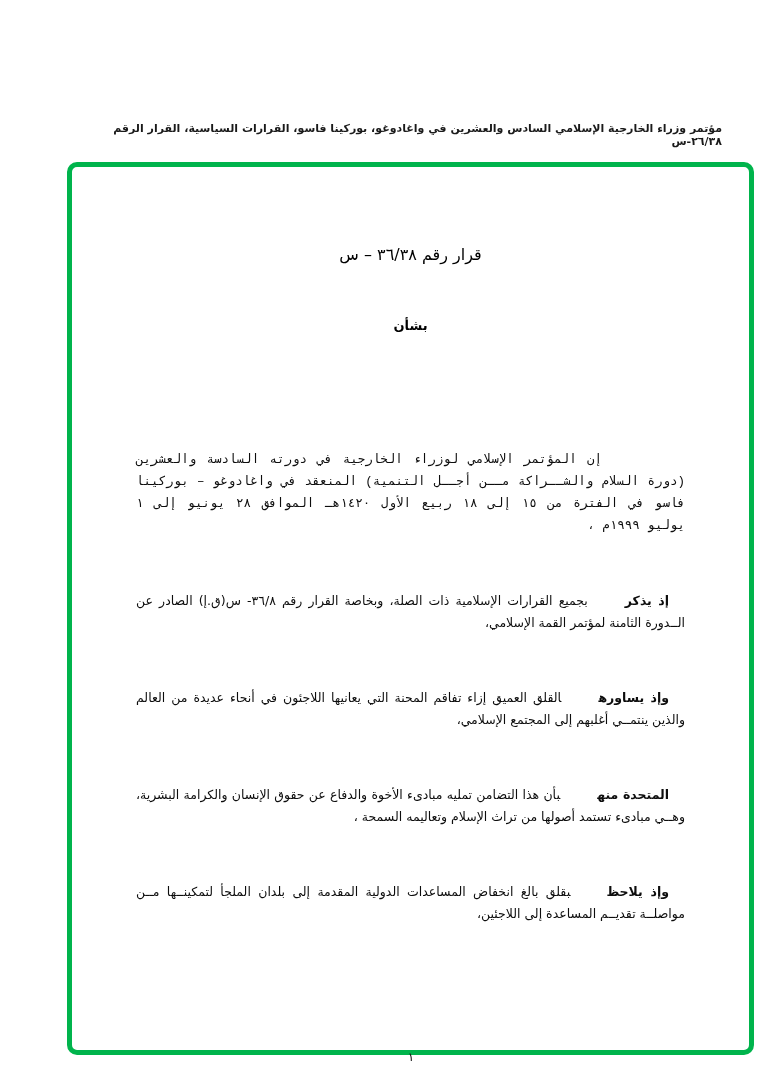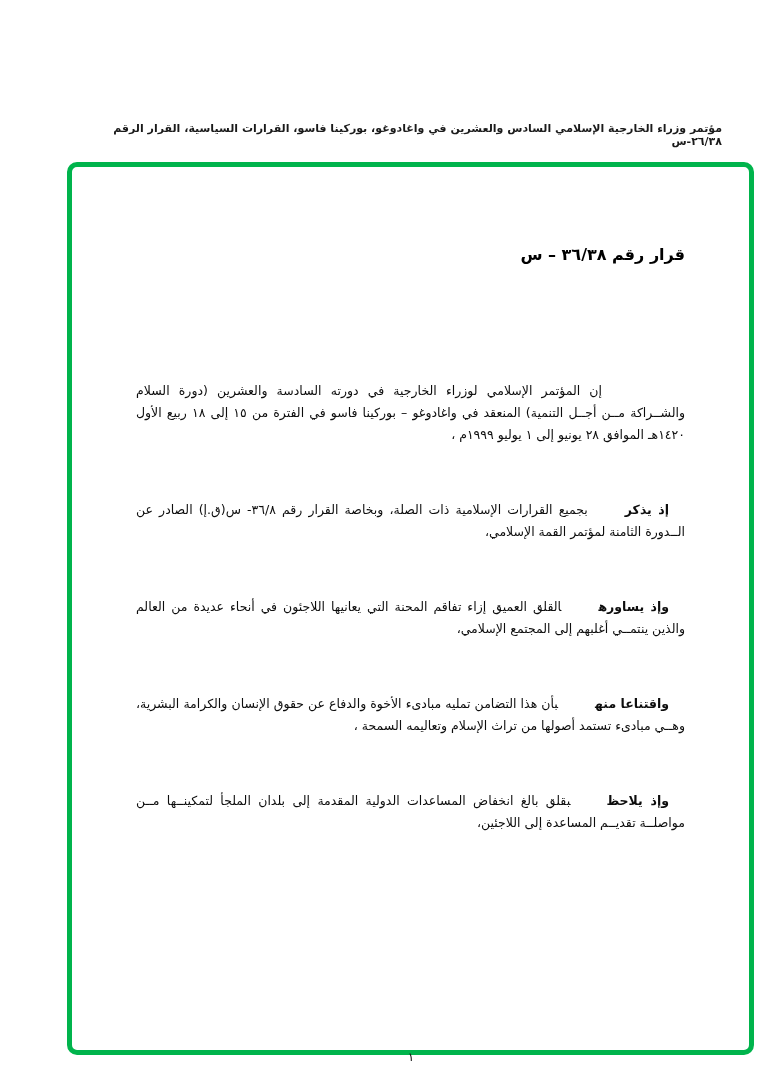--- a/index.html
+++ b/index.html
@@ -45,46 +45,45 @@
     border: 5px solid var(--border-green, #00b44c);
     border-radius: 10px;
     background: #fff;
     padding: 46px 32px 0 32px;
   }
   .title-block {
     text-align: center;
     margin-bottom: 42px;
   }
   .title-line1 {
-    font-weight: bold;
+    font-weight: normal;
     font-size: 16px;
     color: #000;
-    margin-bottom: 10px;
-    text-align: right;
+    margin-bottom: 22px;
   }
   .title-line2 {
     font-weight: bold;
     font-size: 13px;
     color: #000;
     margin-bottom: 10px;
   }
   .title-line3 {
     font-weight: bold;
     font-size: 16px;
     color: #000;
   }
   .body-text { }
   .para {
     font-size: 12.5px;
     line-height: 22px;
     text-align: justify;
     color: #0d0d0d;
     margin-bottom: 21px;
   }
-  .para.indent { text-indent: 30px; }
+  .para.indent { text-indent: 30px; font-family: Liberation Mono, monospace; }
   .para .lead {
     font-weight: bold;
     margin-inline-end: 5px;
   }
   .page-number {
     position: absolute;
     bottom: 30px;
     left: 0;
     right: 0;
     text-align: center;
@@ -99,39 +98,40 @@
 
   <div class="header">
     <div class="header-line1">مؤتمر وزراء الخارجية الإسلامي السادس والعشرين في واغادوغو، بوركينا فاسو، القرارات السياسية، القرار الرقم ٢٦/٣٨-س</div>
     <div class="header-line2">المصدر: "منظمة المؤتمر الإسلامي، جدة"</div>
   </div>
 
   <div class="green-box">
 
     <div class="title-block">
       <div class="title-line1">قرار رقم ٣٦/٣٨ – س</div>
+      <div class="title-line2">بشأن</div>
     </div>
 
     <div class="body-text">
 
       <p class="para indent">
         <span class="lead"></span><span>إن المؤتمر الإسلامي لوزراء الخارجية في دورته السادسة والعشرين (دورة السلام والشــراكة مــن أجــل التنمية) المنعقد في واغادوغو – بوركينا فاسو في الفترة من ١٥ إلى ١٨ ربيع الأول ١٤٢٠هـ الموافق ٢٨ يونيو إلى ١ يوليو ١٩٩٩م ،</span>
       </p>
 
       <p class="para">
         <span class="lead">إذ يذكر</span><span>بجميع القرارات الإسلامية ذات الصلة، وبخاصة القرار رقم ٣٦/٨- س(ق.إ) الصادر عن الــدورة الثامنة لمؤتمر القمة الإسلامي،</span>
       </p>
 
       <p class="para">
         <span class="lead">وإذ يساوره</span><span>القلق العميق إزاء تفاقم المحنة التي يعانيها اللاجئون في أنحاء عديدة من العالم والذين ينتمــي أغلبهم إلى المجتمع الإسلامي،</span>
       </p>
 
 
       <p class="para">
-        <span class="lead">واقتناعا منه</span><span>بأن هذا التضامن تمليه مبادىء الأخوة والدفاع عن حقوق الإنسان والكرامة البشرية، وهــي مبادىء تستمد أصولها من تراث الإسلام وتعاليمه السمحة ،</span>
+        <span class="lead">المتحدة منه</span><span>بأن هذا التضامن تمليه مبادىء الأخوة والدفاع عن حقوق الإنسان والكرامة البشرية، وهــي مبادىء تستمد أصولها من تراث الإسلام وتعاليمه السمحة ،</span>
       </p>
 
 
 
       <p class="para">
         <span class="lead">وإذ يلاحظ</span><span>بقلق بالغ انخفاض المساعدات الدولية المقدمة إلى بلدان الملجأ لتمكينــها مــن مواصلــة تقديــم المساعدة إلى اللاجئين،</span>
       </p>
 
 
     </div>

